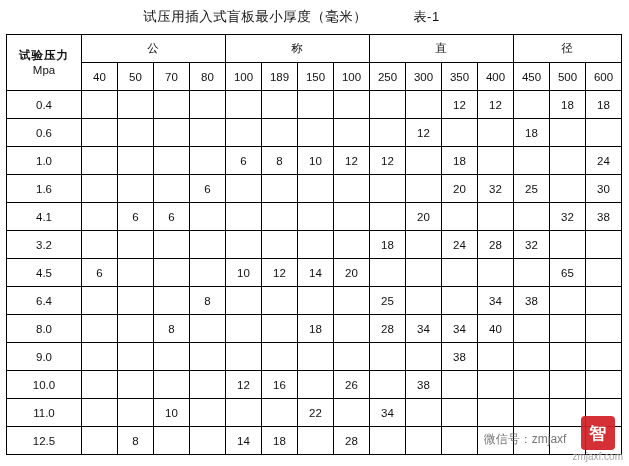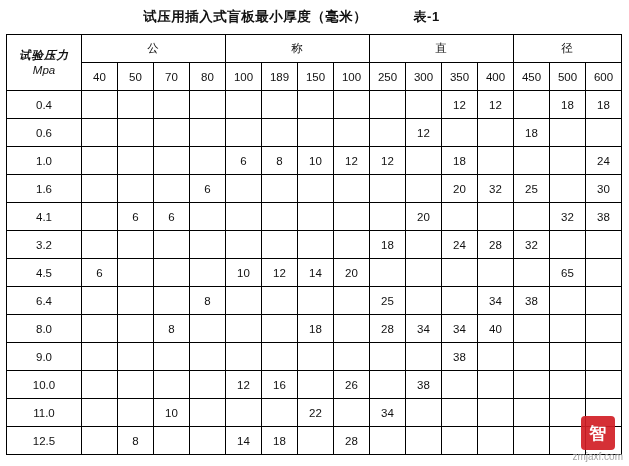--- a/index.html
+++ b/index.html
@@ -10,21 +10,20 @@
     color:#111;
     position:relative;
     overflow:hidden;
   }
   .title-row{
     position:absolute;
     top:8px; left:0; width:583px;
     text-align:center;
     font-size:13.5px;
     letter-spacing:0.5px;
-    font-weight:bold;
   }
   .title-row .tbl-no{
     display:inline-block;
     margin-left:42px;
     font-size:13px;
   }
   table.main{
     position:absolute;
     top:34px; left:6px;
     border-collapse:collapse;
@@ -38,21 +37,20 @@
     text-align:center;
     vertical-align:middle;
     padding:0;
     height:27px;
     background:#fff;
   }
   td.hdr-label{
     width:74px;
     font-size:12px;
     line-height:1.25;
-    font-style:italic;
   }
   td.hdr-label .l1{display:block;font-weight:bold;letter-spacing:1px;}
   td.hdr-label .l2{display:block;}
   td.group{
     font-size:13px;
     letter-spacing:1px;
     height:24px;
   }
   td.colhdr{height:24px;font-size:11.5px;}
   td.rowlabel{font-size:11.5px;}
@@ -354,19 +352,20 @@
       <td class="val"></td>
       <td class="val"></td>
       <td class="val"></td>
       <td class="val"></td>
       <td class="val"></td>
     </tr>
   </tbody>
 </table>
 
 <div class="wm">
+  <span class="wm-text">微信号：zmjaxf</span>
   <span class="wm-col">
     <span class="wm-logo">
       <span>智</span>
     </span>
     <span class="wm-url">zmjaxf.com</span>
   </span>
 </div>
 
 </body></html>

